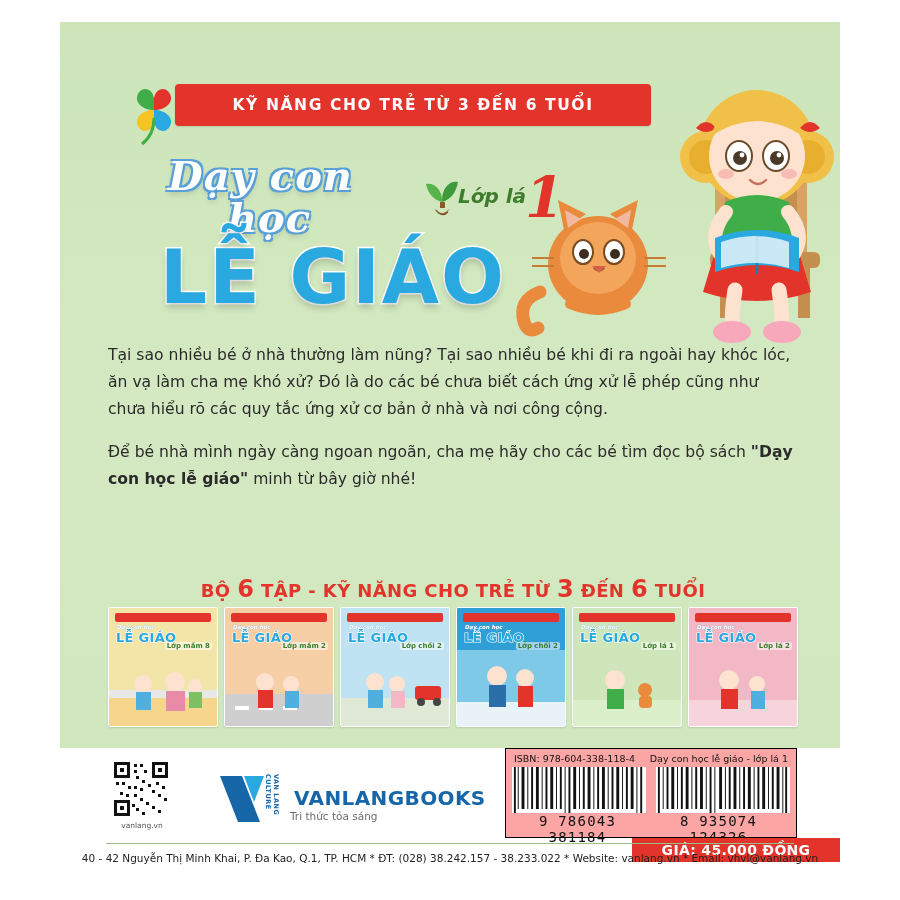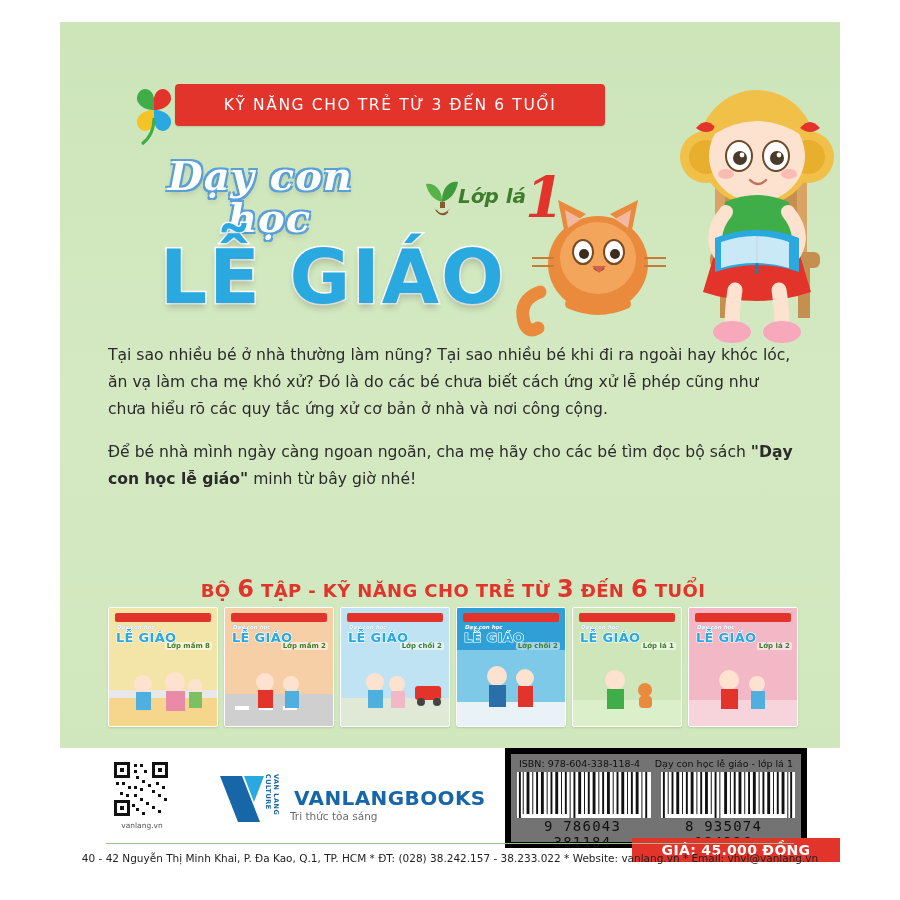--- a/index.html
+++ b/index.html
@@ -28,27 +28,27 @@
     background: #cfe6bb;
     background: linear-gradient(180deg, #cde5b9 0%, #d4e9c2 45%, #cfe6bb 100%);
     overflow: hidden;
   }
 
   
   .banner {
     position: absolute;
     left: 115px;
     top: 62px;
-    width: 430px;
+    width: 476px;
     height: 42px;
     background: #e3342b;
     border-radius: 4px;
     color: #ffffff;
     font-size: 15.5px;
-    font-weight: normal;
+    font-weight: bold;
     letter-spacing: 1.6px;
     display: flex;
     align-items: center;
     justify-content: center;
     text-align: center;
     box-shadow: 0 1px 2px rgba(0,0,0,0.12);
   }
 
   
   .clover {
@@ -309,22 +309,22 @@
     writing-mode: vertical-rl;
     letter-spacing: 0.5px;
     font-weight: bold;
   }
   .isbn-box {
     position: absolute;
     left: 445px;
     top: 0px;
     width: 290px;
     height: 88px;
-    border: 6px solid #000000;
-    background: #737373;
+    border: 1px solid #000000;
+    background: #fca5a5;
   }
   .isbn-line {
     position: absolute;
     left: 8px;
     top: 4px;
     font-size: 9.5px;
     color: #111;
   }
   .isbn-right {
     position: absolute;

